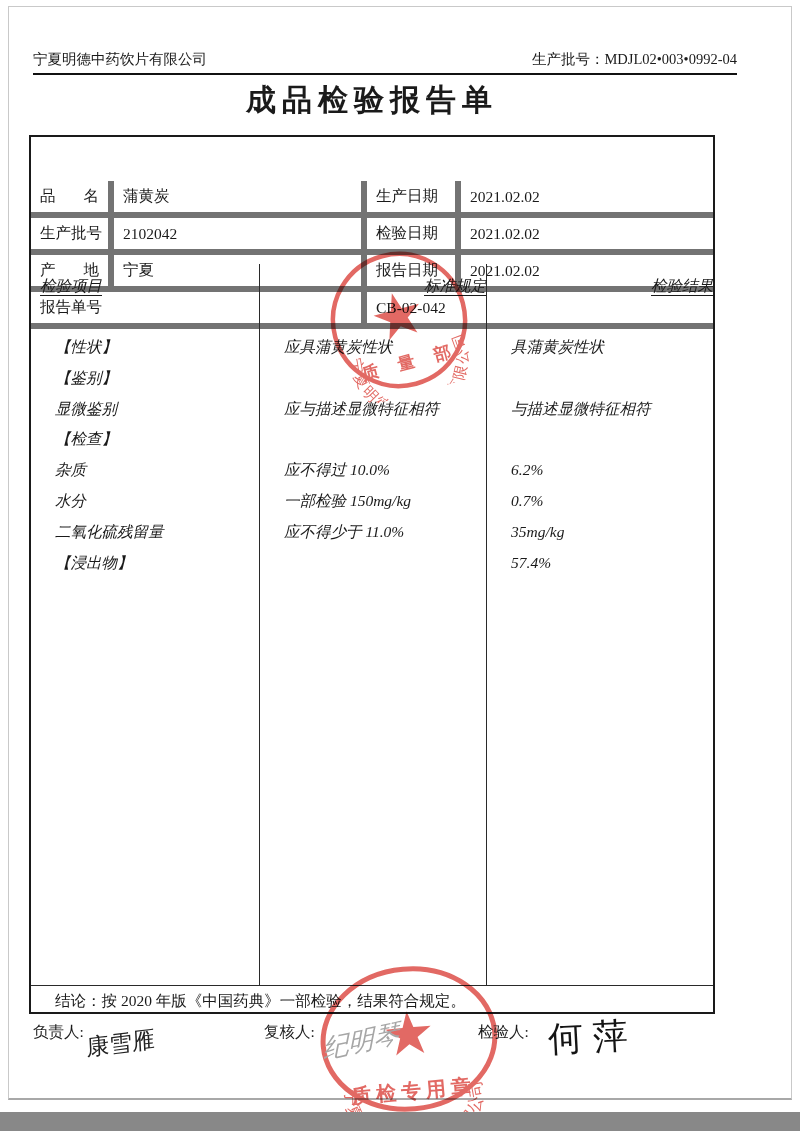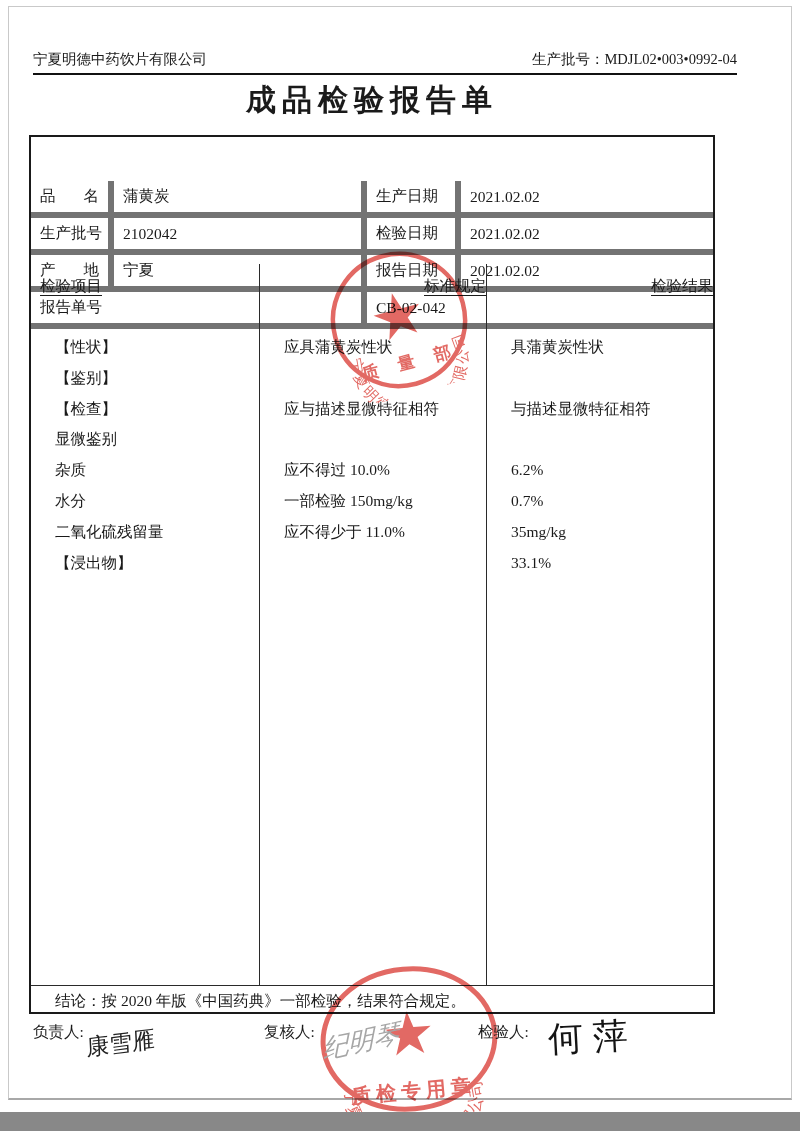--- a/index.html
+++ b/index.html
@@ -19,21 +19,21 @@
         border:2px solid #1a1a1a;box-sizing:border-box;}
   table.info{width:100%;border-collapse:collapse;table-layout:fixed;height:127px;margin-top:44px;}
   table.info td{border:6px solid #737373;font-size:15.5px;padding:0 9px;height:31px;
         white-space:nowrap;overflow:hidden;}
   table.info tr td:first-child{border-left:none;}
   table.info tr td:last-child{border-right:none;}
   table.info tr:first-child td{border-top:none;}
   .jlabel{text-align:justify;text-align-last:justify;}
   
   .insp{position:absolute;left:0;top:127px;width:100%;height:721px;}
-  .insp-col{position:absolute;top:0;bottom:0;box-sizing:border-box;}
+  .insp-col{position:absolute;top:0;bottom:0;box-sizing:border-box;font-style:italic;}
   .insp-col.c1{left:0;width:229px;border-right:1px solid #2a2a2a;}
   .insp-col.c2{left:229px;width:227px;border-right:1px solid #2a2a2a;}
   .insp-col.c3{left:456px;right:0;}
   .insp-head{height:68px;padding-top:12px;box-sizing:border-box;font-size:15.5px;}
   .insp-head span{text-decoration:underline;text-underline-offset:4px;}
   .insp-head.left{padding-left:9px;}
   .insp-head.center{text-align:right;}
   .insp-row{height:30.8px;line-height:30.8px;font-size:15.5px;padding-left:24px;
         white-space:nowrap;}
   
@@ -108,23 +108,23 @@
     </table>
 
     <div class="insp">
       <div class="insp-col c1">
         <div class="insp-head left"><span>检验项目</span></div>
 
           <div class="insp-row">【性状】</div>
 
           <div class="insp-row">【鉴别】</div>
 
+          <div class="insp-row">显微鉴别</div>
+
           <div class="insp-row">【检查】</div>
-
-          <div class="insp-row">显微鉴别</div>
 
           <div class="insp-row">杂质</div>
 
           <div class="insp-row">水分</div>
 
           <div class="insp-row">二氧化硫残留量</div>
 
           <div class="insp-row">【浸出物】</div>
 
       </div>
@@ -157,21 +157,21 @@
           <div class="insp-row">与描述显微特征相符</div>
 
           <div class="insp-row"></div>
 
           <div class="insp-row">6.2%</div>
 
           <div class="insp-row">0.7%</div>
 
           <div class="insp-row">35mg/kg</div>
 
-          <div class="insp-row">33.1%</div>
+          <div class="insp-row">57.4%</div>
 
       </div>
     </div>
 
     <div class="conclusion">结论：按 2020 年版《中国药典》一部检验，结果符合规定。</div>
 
     <svg class="stamp stamp-top" viewBox="0 0 150 150">
       <defs>
           <path id="arcT" d="M 20,96 A 58,58 0 1 0 130,96" fill="none"></path>
         </defs>

